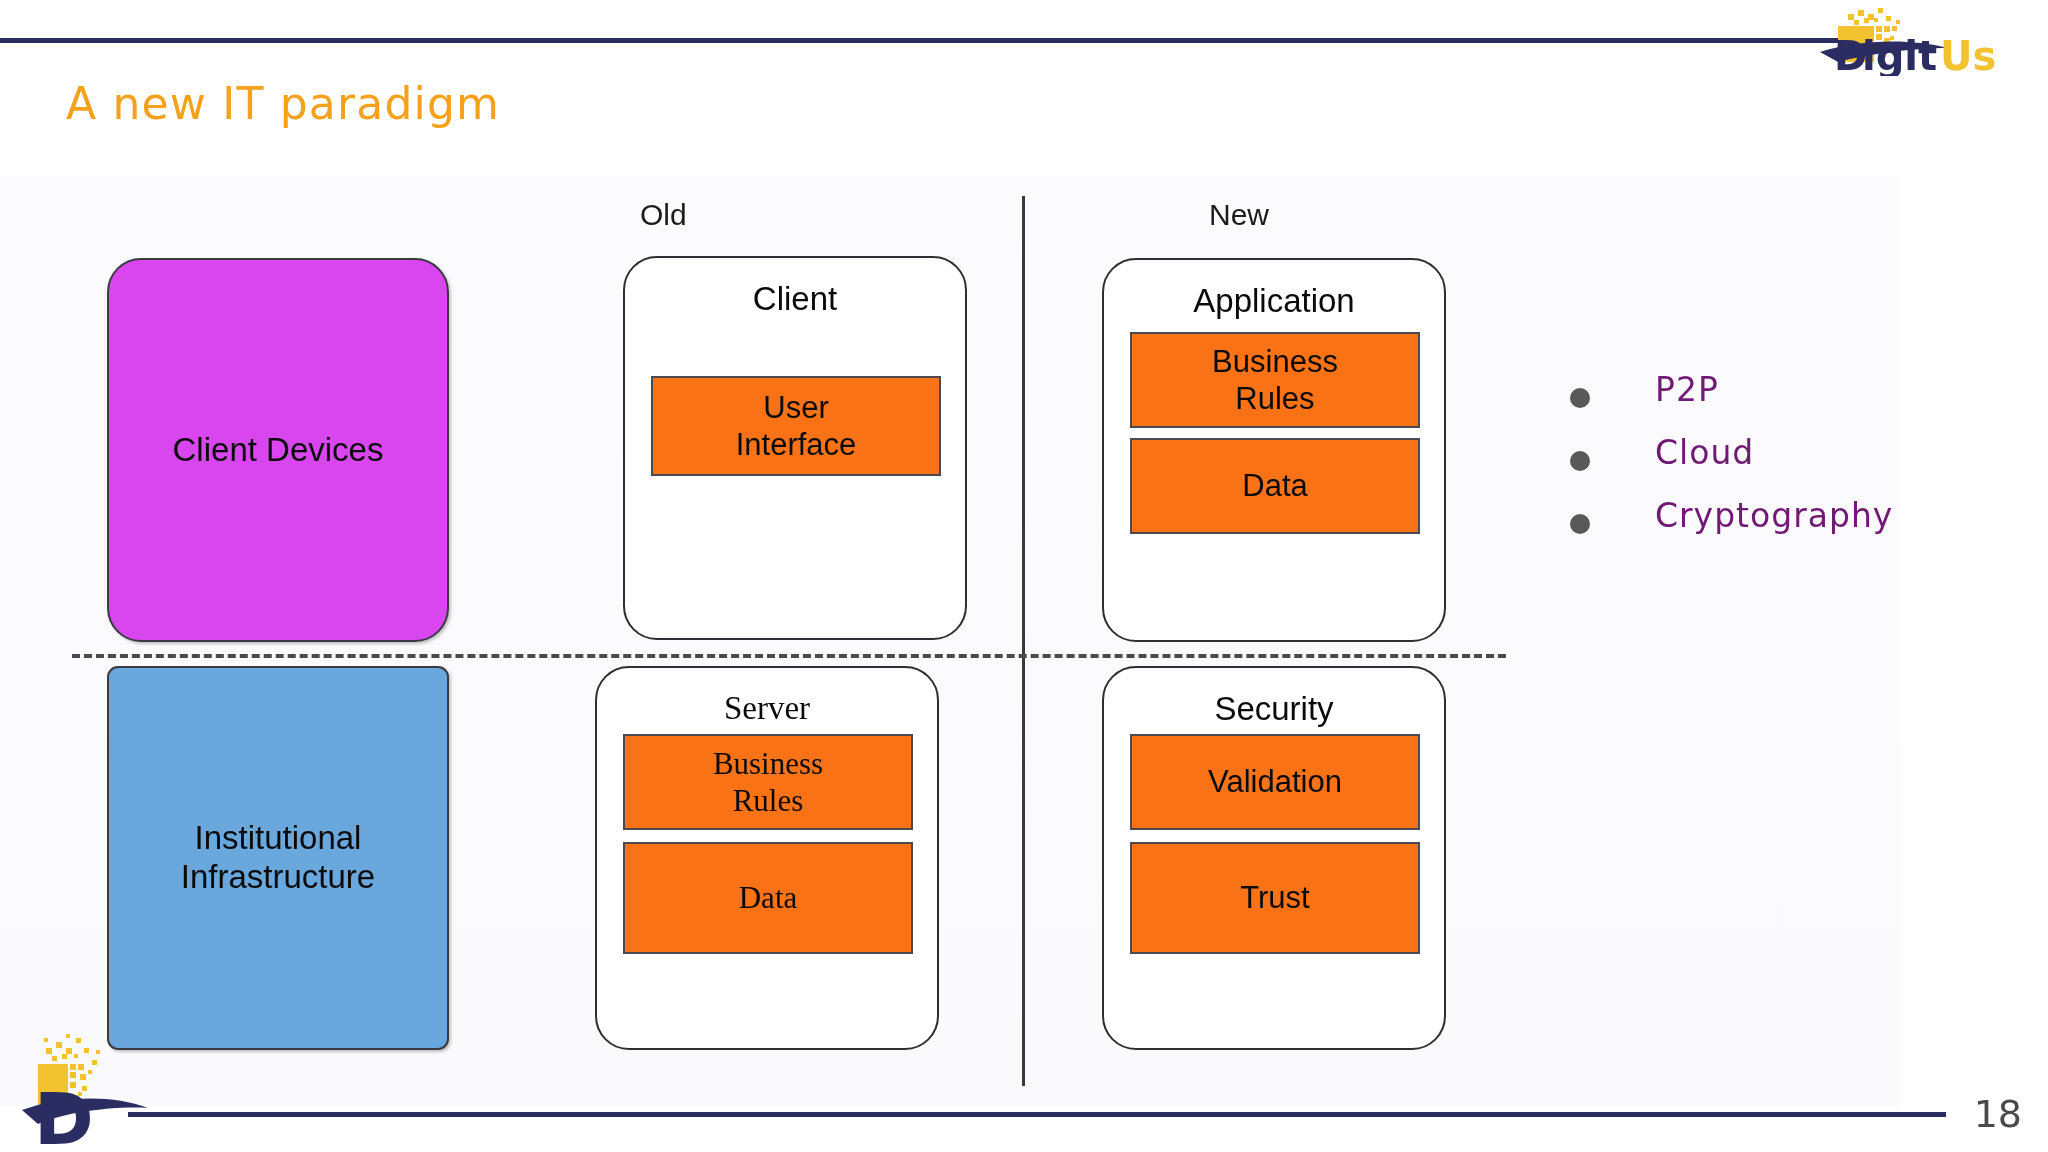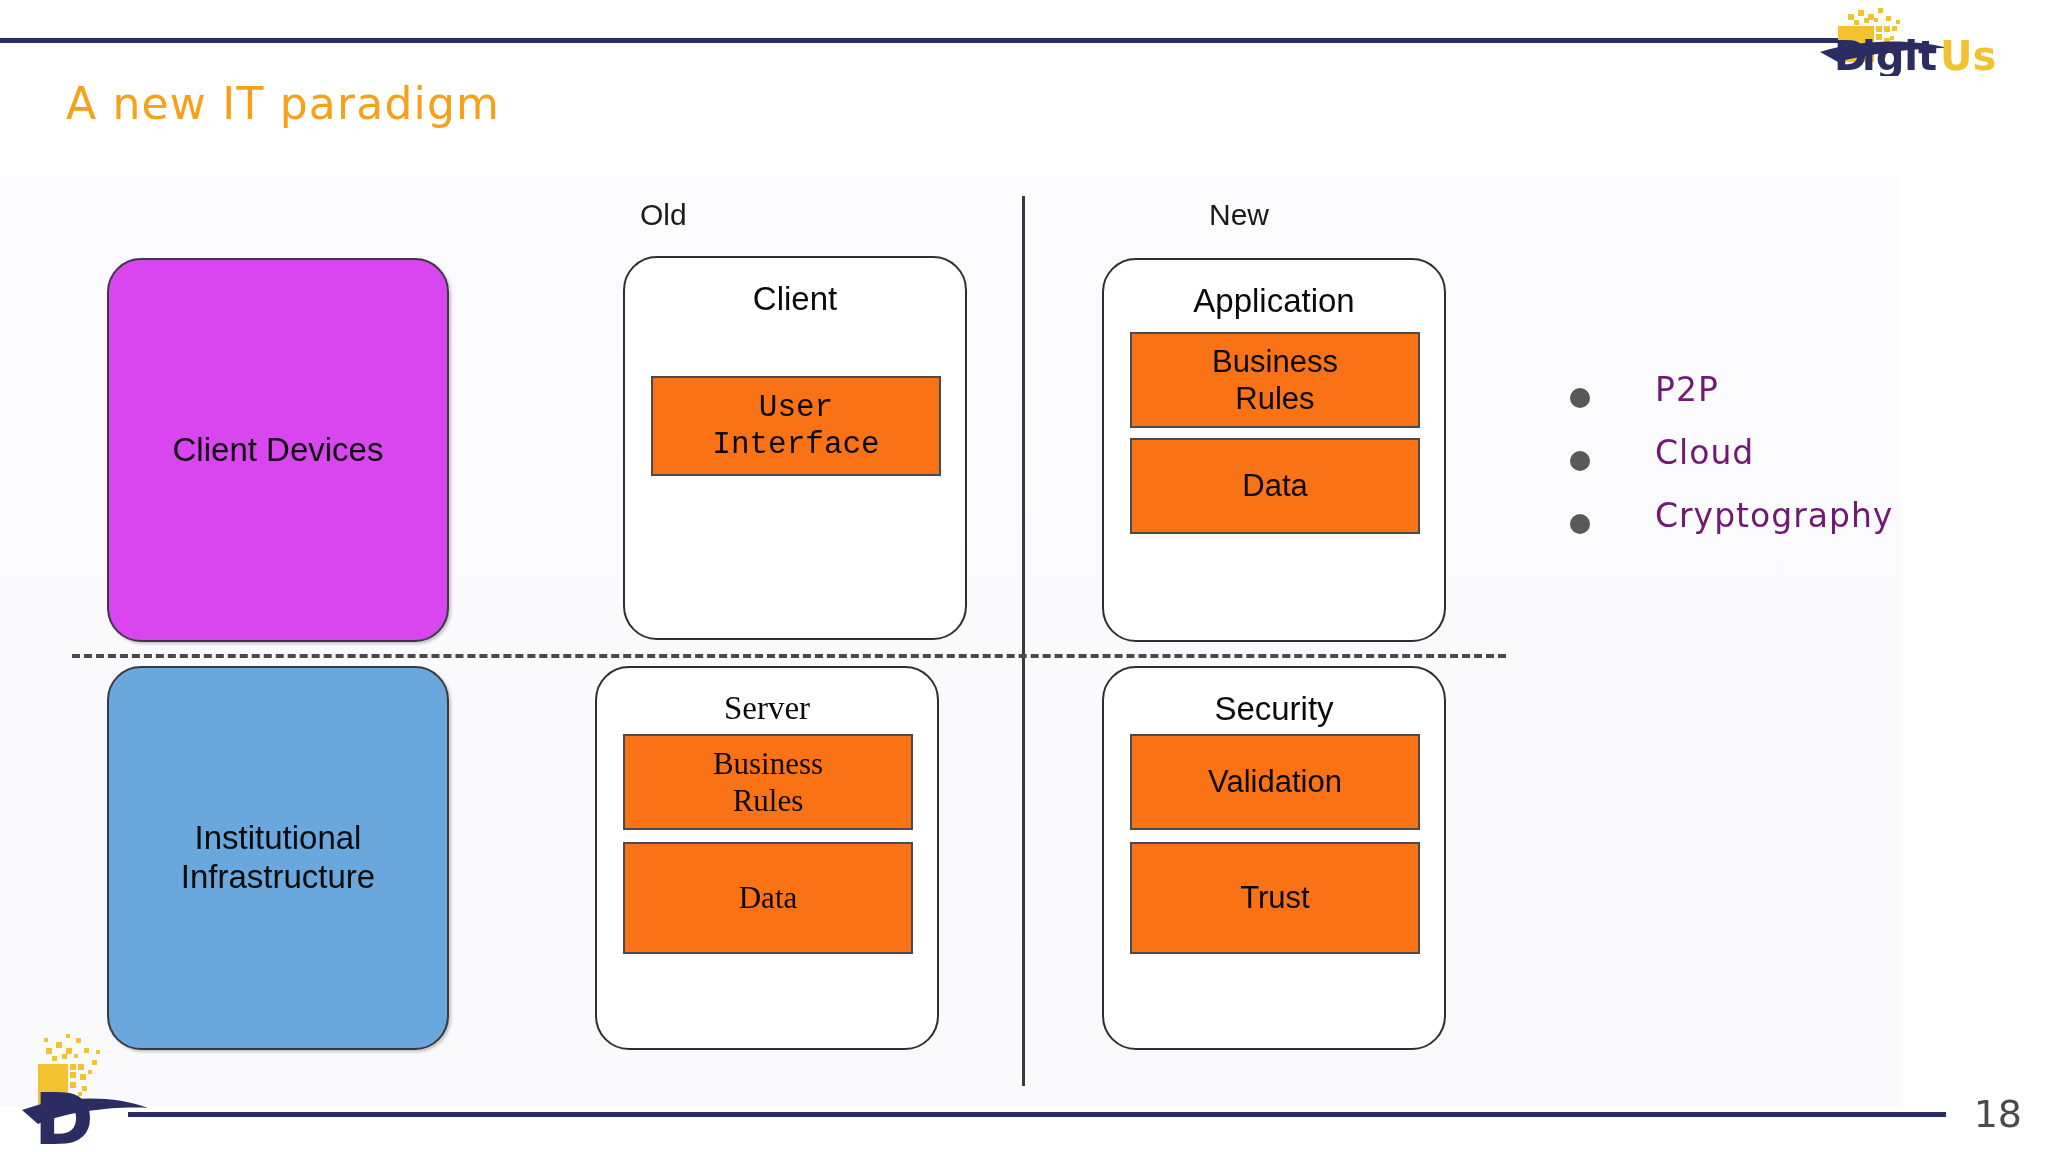--- a/index.html
+++ b/index.html
@@ -51,21 +51,21 @@
   }
 
   
   .tile{
     position:absolute;border:2px solid #3a3a42;border-radius:34px;
     display:flex;align-items:center;justify-content:center;text-align:center;
     font-size:33px;color:#0b0b0b;line-height:1.18;
     box-shadow:2px 2px 3px rgba(0,0,0,.22);
   }
   .tile-client{left:107px;top:258px;width:338px;height:380px;background:#d946ef;}
-  .tile-infra{left:107px;top:666px;width:338px;height:380px;background:#6aa7dd;}
+  .tile-infra{left:107px;top:666px;width:338px;height:380px;background:#6aa7dd;border-radius:11px;}
 
   
   .layer{
     position:absolute;border:2.5px solid #2f2f33;border-radius:34px;
     background:#ffffff;
   }
   .layer-title{
     position:absolute;left:0;width:100%;text-align:center;
     font-size:33px;color:#0b0b0b;
   }
@@ -157,21 +157,21 @@
   </div>
   <div class="tile tile-infra">
     <span>
       <span>Institutional</span><br>
       <span>Infrastructure</span>
     </span>
   </div>
 
   <div class="layer layer-client">
     <div class="layer-title" style="top:22px">Client</div>
-    <div class="subbox" style="left:26px;top:118px;width:286px;height:96px;font-family:Liberation Mono, monospace;">
+    <div class="subbox" style="left:26px;top:118px;width:286px;height:96px;">
       <span>
         <span>User</span><br>
         <span>Interface</span>
       </span>
     </div>
   </div>
 
   <div class="layer layer-app">
     <div class="layer-title" style="top:22px">Application</div>
     <div class="subbox" style="left:26px;top:72px;width:286px;height:92px;">

